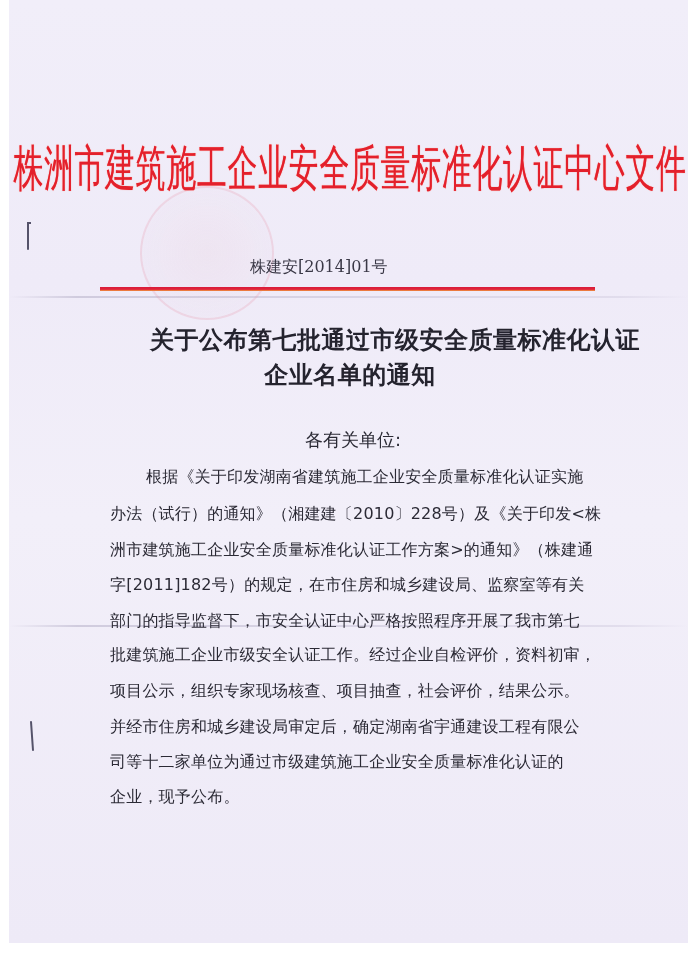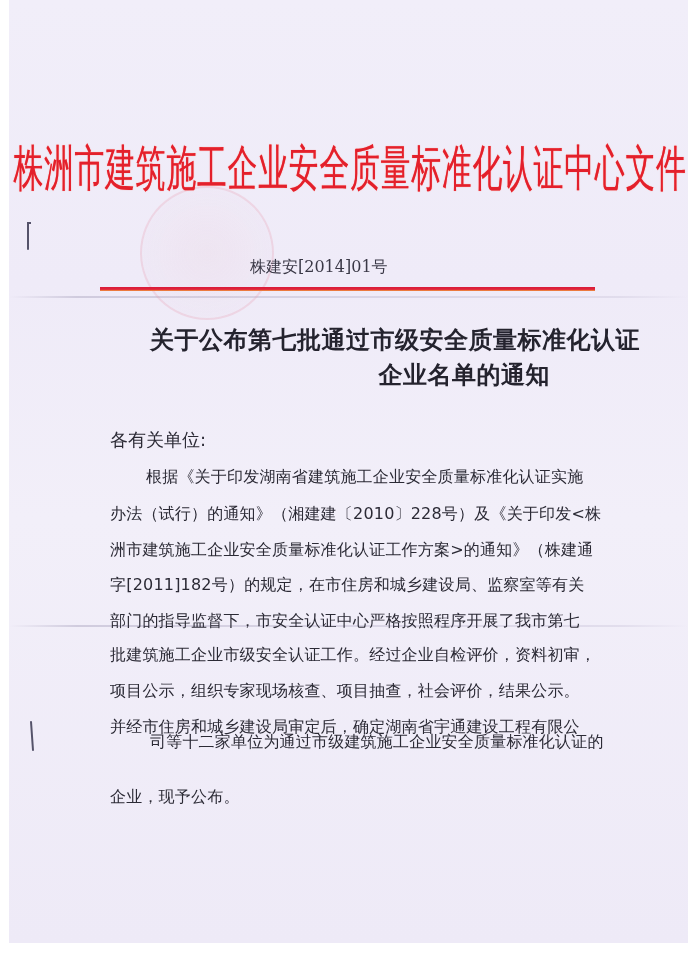--- a/index.html
+++ b/index.html
@@ -104,30 +104,31 @@
       text-align: center;
       color: #24232e;
       font-family: "DejaVu Sans", "Liberation Sans", sans-serif;
       font-size: 24px;
       line-height: 28px;
       white-space: nowrap;
       font-weight: bold;
       letter-spacing: 0.5px;
     }
     .notice-title.l1 { top: 326px; }
-    .notice-title.l2 { top: 361px; text-align: right; }
+    .notice-title.l2 { top: 361px; }
 
     .body-text {
       position: absolute;
       left: 110px;
       width: 486px;
       color: #2b2a35;
       font-family: "DejaVu Sans", "Liberation Sans", sans-serif;
       font-size: 18px;
       white-space: nowrap;
+      text-align: center;
     }
     .salutation { top: 426px; line-height: 28px; }
     .para-line {
       position: absolute;
       left: 110px;
       width: 486px;
       color: #2b2a35;
       font-family: "DejaVu Sans", "Liberation Sans", sans-serif;
       font-size: 16px;
       line-height: 28px;
@@ -160,14 +161,14 @@
 <div class="body-text salutation">各有关单位:</div>
 
 <div class="para-line indent" style="top:463px;">根据《关于印发湖南省建筑施工企业安全质量标准化认证实施</div>
 <div class="para-line" style="top:500px;">办法（试行）的通知》（湘建建〔2010〕228号）及《关于印发&lt;株</div>
 <div class="para-line" style="top:536px;">洲市建筑施工企业安全质量标准化认证工作方案&gt;的通知》（株建通</div>
 <div class="para-line" style="top:571px;">字[2011]182号）的规定，在市住房和城乡建设局、监察室等有关</div>
 <div class="para-line" style="top:607px;">部门的指导监督下，市安全认证中心严格按照程序开展了我市第七</div>
 <div class="para-line" style="top:641px;">批建筑施工企业市级安全认证工作。经过企业自检评价，资料初审，</div>
 <div class="para-line" style="top:677px;">项目公示，组织专家现场核查、项目抽查，社会评价，结果公示。</div>
 <div class="para-line" style="top:713px;">并经市住房和城乡建设局审定后，确定湖南省宇通建设工程有限公</div>
-<div class="para-line" style="top:728px;margin-left:40px;">司等十二家单位为通过市级建筑施工企业安全质量标准化认证的</div>
+<div class="para-line" style="top:748px;">司等十二家单位为通过市级建筑施工企业安全质量标准化认证的</div>
 <div class="para-line" style="top:783px;">企业，现予公布。</div>
 
 </body></html>

